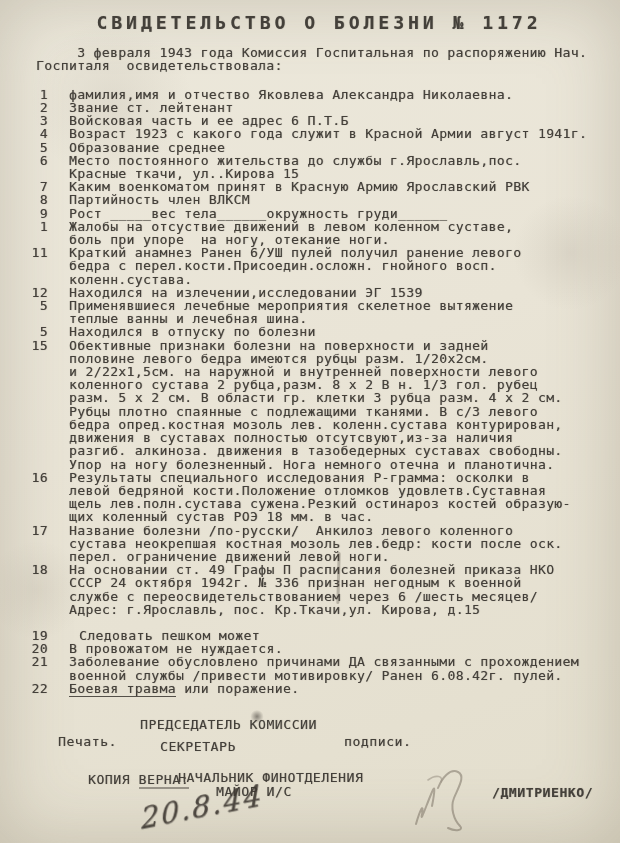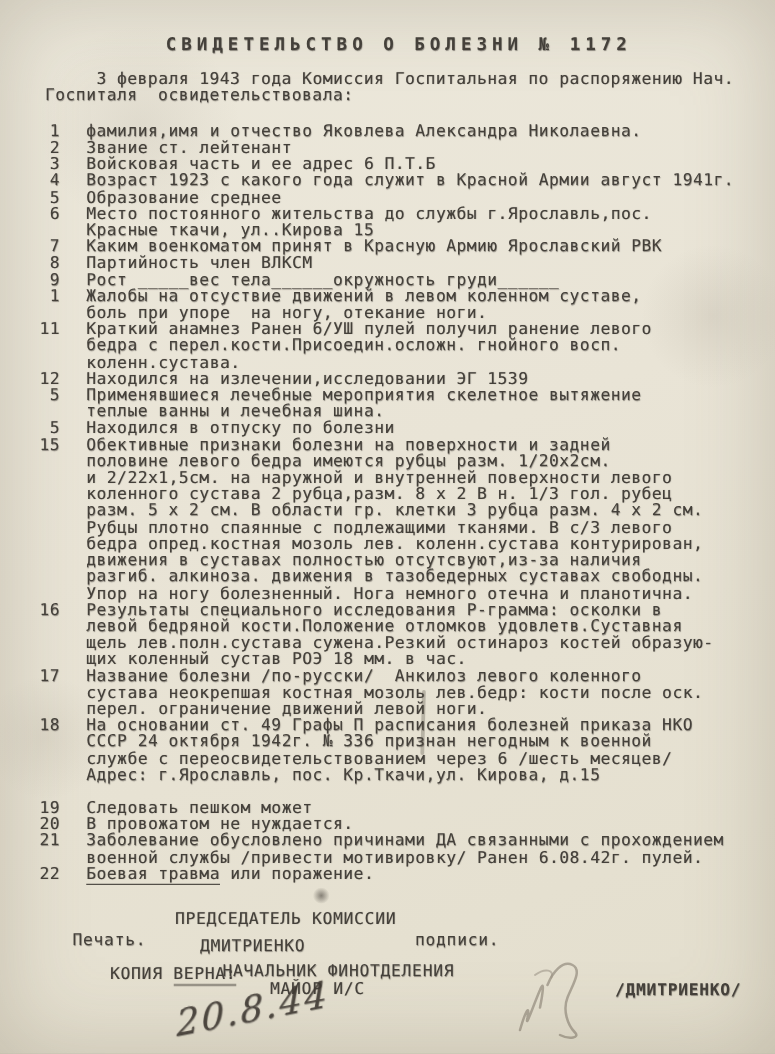--- a/index.html
+++ b/index.html
@@ -19,23 +19,23 @@
       linear-gradient(160deg,#ece8db 0%,#e9e4d6 45%,#e3decd 100%);
     box-shadow:inset 0 0 70px rgba(110,100,80,0.28);
     color:#44403a;
   }
   .ink{
     color:#44403a;
     text-shadow:0.4px 0.4px 0.7px rgba(70,64,58,0.55);
   }
   .doc-title{
     text-align:center;
-    padding-top:28px;
+    padding-top:12px;
     padding-left:18px;
-    font-size:14px;
+    font-size:18px;
     letter-spacing:4px;
     font-weight:bold;
     white-space:nowrap;
   }
   .intro{
     margin:13px 0 0 36px;
     font-size:13px;
     letter-spacing:0.4px;
     line-height:13.4px;
     white-space:pre-wrap;
@@ -43,21 +43,21 @@
   .items{
     margin-top:15px;
   }
   .item{
     display:flex;
     align-items:flex-start;
     font-size:13px;
     letter-spacing:0.4px;
     line-height:13.2px;
   }
-  .item.gap{margin-top:13px;}
+  .item.gap{margin-top:13px;gap:10px;}
   .item .num{
     width:48px;
     text-align:right;
     flex:0 0 48px;
   }
   .item .txt{
     margin-left:21px;
     white-space:pre-wrap;
     flex:1;
   }
@@ -66,21 +66,21 @@
     position:relative;
     height:60px;
     margin-top:22px;
     font-size:13px;
     letter-spacing:0.6px;
   }
   .sig-block .pos{position:absolute;white-space:nowrap;}
   .chairman{left:140px;top:0;}
   .seal{left:58px;top:17px;}
   .secretary{left:160px;top:22px;}
-  .signatures{left:332px;top:17px;}
+  .signatures{left:344px;top:17px;}
   .copy-block{position:absolute;left:0;top:766px;width:620px;height:77px;font-size:13px;letter-spacing:0.6px;}
   .copy-block .pos{position:absolute;white-space:nowrap;}
   .copy-label{left:88px;top:6px;}
   .copy-label .u2{border-bottom:2px solid rgba(90,84,76,0.55);}
   .chief1{left:178px;top:4px;}
   .chief2{left:216px;top:18px;}
   .dmitrienko{left:492px;top:19px;font-weight:bold;}
   .hand-date{
     position:absolute;left:140px;top:24px;
     font-family:"DejaVu Serif","Liberation Serif",serif;
@@ -224,21 +224,21 @@
       </div>
       <div class="item">
         <span class="num">22</span>
         <span class="txt"><span class="u">Боевая травма</span><span> или поражение.</span></span>
       </div>
     </div>
 
   <div class="sig-block">
     <span class="pos chairman">ПРЕДСЕДАТЕЛЬ КОМИССИИ</span>
     <span class="pos seal">Печать.</span>
-    <span class="pos secretary">ДМИТРИЕНКО</span>
+    <span class="pos secretary">СЕКРЕТАРЬ</span>
     <span class="pos signatures">подписи.</span>
   </div>
 
   <div class="copy-block">
     <span class="pos copy-label"><span>КОПИЯ </span><span class="u2">ВЕРНА:</span></span>
     <span class="pos chief1">НАЧАЛЬНИК ФИНОТДЕЛЕНИЯ</span>
     <span class="pos chief2">МАЙОР И/С</span>
     <span class="hand-date">20.8.44</span>
     <svg class="sign-svg" width="90" height="80" viewBox="0 0 90 80">
       <path d="M8,62 C12,48 16,40 14,52 C12,62 18,44 24,30 C28,20 26,34 24,44 M30,26 C34,16 42,6 50,10 C58,14 50,26 46,36 C42,46 46,58 52,64 C56,68 48,70 40,66" fill="none" stroke="rgba(100,90,78,0.8)" stroke-width="2" stroke-linecap="round"></path>

